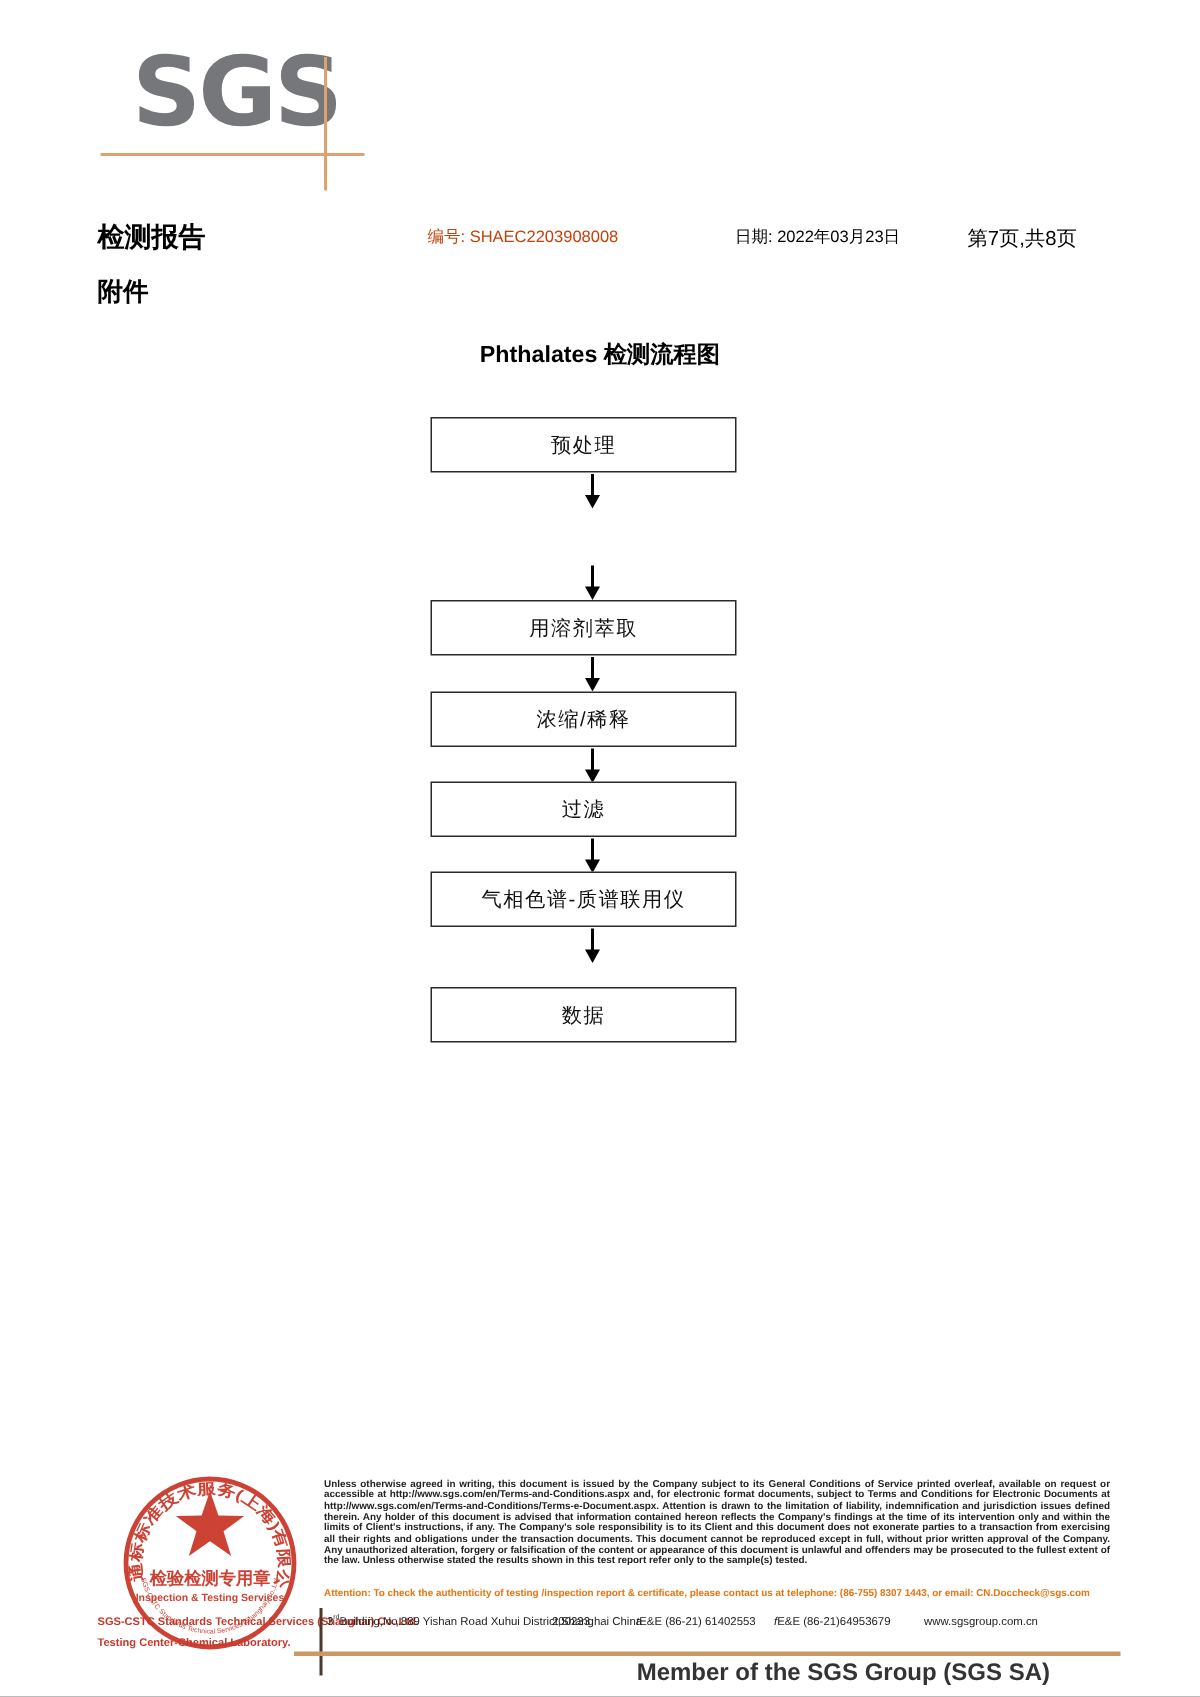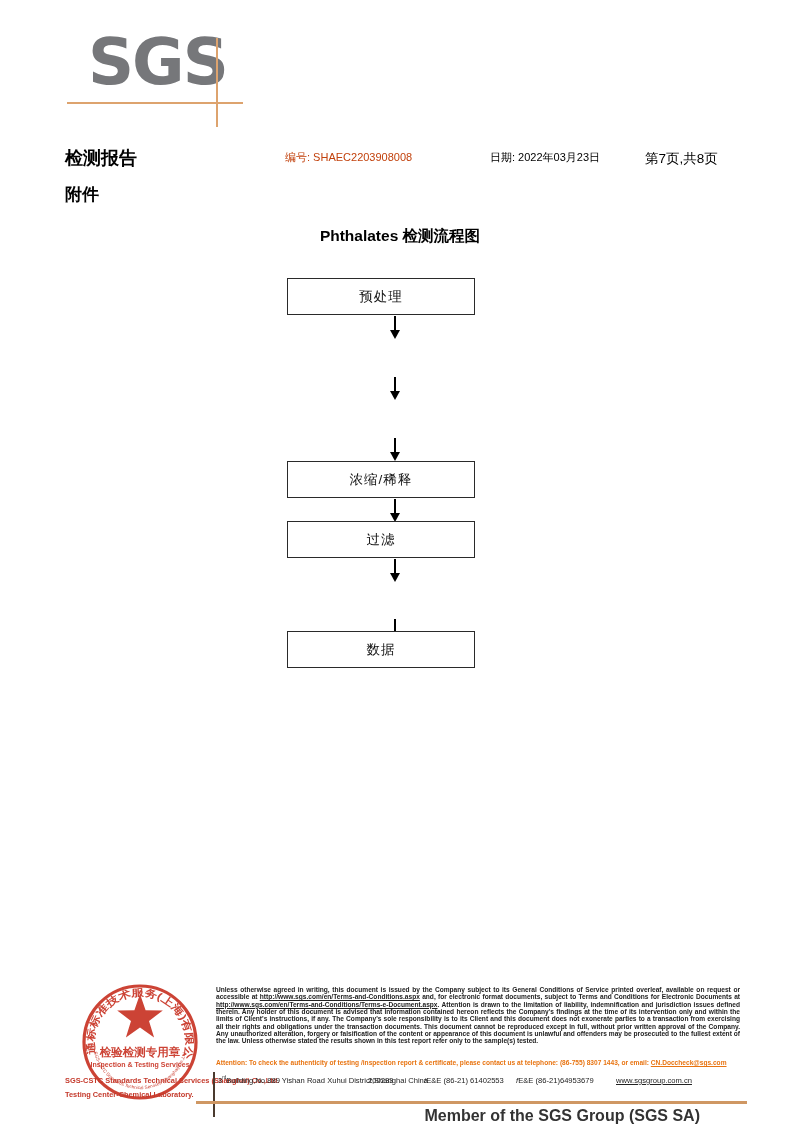--- a/index.html
+++ b/index.html
@@ -27,40 +27,40 @@
   .report-no    { position: absolute; left: 285px; top: 150px; font-size: 11px; color: #c2410c; }
   .report-date  { position: absolute; left: 490px; top: 150px; font-size: 11px; color: #000; }
   .report-page  { position: absolute; left: 645px; top: 150px; font-size: 13.5px; color: #000; }
   .attachment   { position: absolute; left: 65px; top: 183px; font-size: 17px; font-weight: bold; color: #000; }
   
   .flow-title {
     position: absolute; left: 0; top: 214px; width: 800px;
     text-align: center; font-size: 15.5px; font-weight: bold; color: #000; margin-top: 12px;
   }
   .flow-box {
-    position: absolute; left: 287px; width: 188px; height: 37px;
+    position: absolute; left: 287px; width: 204px; height: 37px;
     border: 1.5px solid #2a2a2a; background: #fff;
     display: flex; align-items: center; justify-content: center;
     font-size: 13.5px; color: #111; letter-spacing: 1px;
   }
   .flow-arrow { position: absolute; left: 287px; width: 216px; height: 23px; }
   .flow-arrow .shaft { position: absolute; left: 50%; top: 0; width: 2px; height: 15px; margin-left: -1px; background: #000; }
   .flow-arrow .head  {
     position: absolute; left: 50%; top: 14px; margin-left: -5px;
     width: 0; height: 0;
     border-left: 5px solid transparent; border-right: 5px solid transparent;
     border-top: 9px solid #000;
   }
   
   .legal {
     position: absolute; left: 216px; top: 986px; width: 524px;
     font-size: 6.6px; line-height: 7.35px; font-weight: bold;
     text-align: justify; color: #222;
   }
-  .legal a, .u { text-decoration: underline; color: inherit; }
+  .legal a, .u { color: inherit; }
   .attention {
     position: absolute; left: 216px; top: 1059px; width: 524px;
     font-size: 6.6px; line-height: 7.35px; font-weight: bold;
     color: #e87411; text-align: left;
   }
   
   .addr { position: absolute; left: 218px; width: 524px; height: 12px; font-size: 7.6px; color: #222; white-space: nowrap; }
   .addr-row1 { top: 1075px; }
   .addr-row2 { top: 1088px; font-weight: bold; }
   .addr span { display: inline-block; }
@@ -97,39 +97,41 @@
 
   <div class="flow-box" style="top:278px">预处理</div>
   <div class="flow-arrow" style="top:316px">
       <div class="shaft"></div>
       <div class="head"></div>
     </div>
   <div class="flow-arrow" style="top:377px">
       <div class="shaft"></div>
       <div class="head"></div>
     </div>
+  <div class="flow-box" style="top:400px">用溶剂萃取</div>
   <div class="flow-arrow" style="top:438px">
       <div class="shaft"></div>
       <div class="head"></div>
     </div>
   <div class="flow-box" style="top:461px">浓缩/稀释</div>
   <div class="flow-arrow" style="top:499px">
       <div class="shaft"></div>
       <div class="head"></div>
     </div>
   <div class="flow-box" style="top:521px">过滤</div>
   <div class="flow-arrow" style="top:559px">
       <div class="shaft"></div>
       <div class="head"></div>
     </div>
+  <div class="flow-box" style="top:581px">气相色谱-质谱联用仪</div>
   <div class="flow-arrow" style="top:619px">
       <div class="shaft"></div>
       <div class="head"></div>
     </div>
-  <div class="flow-box" style="top:631px">数据</div>
+  <div class="flow-box" style="top:658px">数据</div>
 
   <svg class="stamp-svg" width="150" height="150" viewBox="0 0 150 150">
     <circle cx="75" cy="68" r="56" fill="none" stroke="#c93526" stroke-width="3.2"></circle>
     <polygon fill="#c93526" points="75,20 69.4,36.3 52.2,36.6 66.0,46.9 60.9,63.4 75,53.5 89.1,63.4 84.0,46.9 97.8,36.6 80.6,36.3"></polygon>
     <defs>
       <path id="arcTop" d="M 31.8,83.7 A 46,46 0 1 1 118.2,83.7"></path>
       <path id="arcBottom" d="M 28.7,76.2 A 47,47 0 0 0 121.3,76.2"></path>
     </defs>
     <text font-size="10" font-weight="bold" fill="#c93526">
       <textPath href="#arcTop" startOffset="4" textLength="185" lengthAdjust="spacingAndGlyphs">通标标准技术服务(上海)有限公司</textPath>

